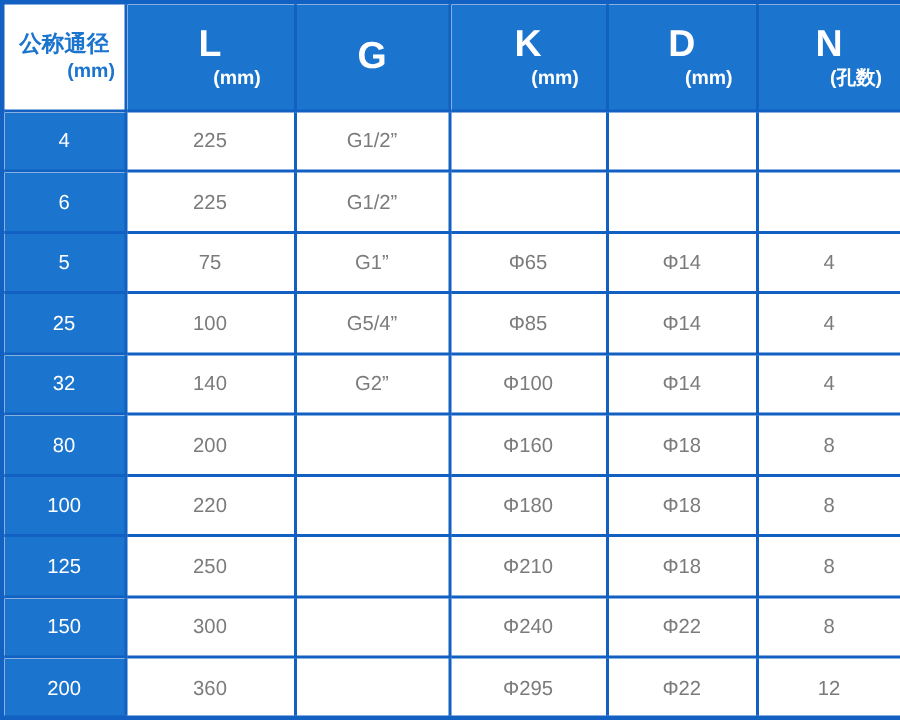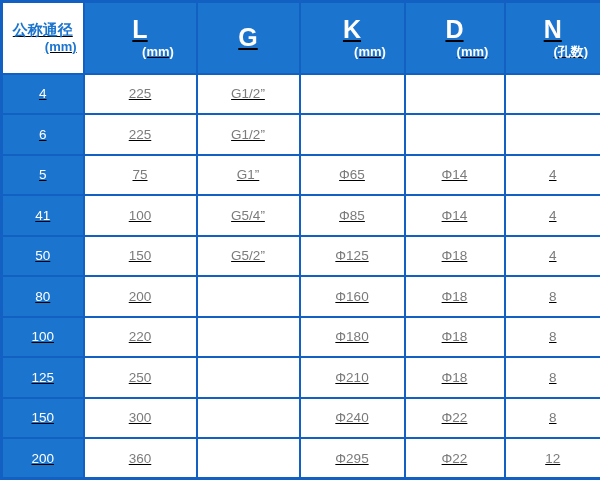--- a/index.html
+++ b/index.html
@@ -1,19 +1,18 @@
 <!DOCTYPE html>
 <html><head>
 <meta charset="utf-8">
 <style>
   html, body { margin: 0; padding: 0; background: #ffffff; }
   .page {
     width: 600px; height: 480px; box-sizing: border-box;
     font-family: "Liberation Sans", "DejaVu Sans", sans-serif;
-    text-decoration: underline;
   }
   table.spec {
     width: 600px; height: 480px;
     border-collapse: collapse; table-layout: fixed;
     border: 3px solid #1160c2;
   }
   th, td {
     border: 2px solid #1160c2;
     padding: 0; margin: 0;
     text-align: center; vertical-align: middle;
@@ -89,33 +88,33 @@
       </tr>
       <tr>
         <td class="rowhead">5</td>
         <td class="cell">75</td>
         <td class="cell">G1”</td>
         <td class="cell">Φ65</td>
         <td class="cell">Φ14</td>
         <td class="cell">4</td>
       </tr>
       <tr>
-        <td class="rowhead">41</td>
+        <td class="rowhead">25</td>
         <td class="cell">100</td>
         <td class="cell">G5/4”</td>
         <td class="cell">Φ85</td>
         <td class="cell">Φ14</td>
         <td class="cell">4</td>
       </tr>
       <tr>
-        <td class="rowhead">50</td>
-        <td class="cell">150</td>
-        <td class="cell">G5/2”</td>
-        <td class="cell">Φ125</td>
-        <td class="cell">Φ18</td>
+        <td class="rowhead">32</td>
+        <td class="cell">140</td>
+        <td class="cell">G2”</td>
+        <td class="cell">Φ100</td>
+        <td class="cell">Φ14</td>
         <td class="cell">4</td>
       </tr>
       <tr>
         <td class="rowhead">80</td>
         <td class="cell">200</td>
         <td class="cell"></td>
         <td class="cell">Φ160</td>
         <td class="cell">Φ18</td>
         <td class="cell">8</td>
       </tr>

